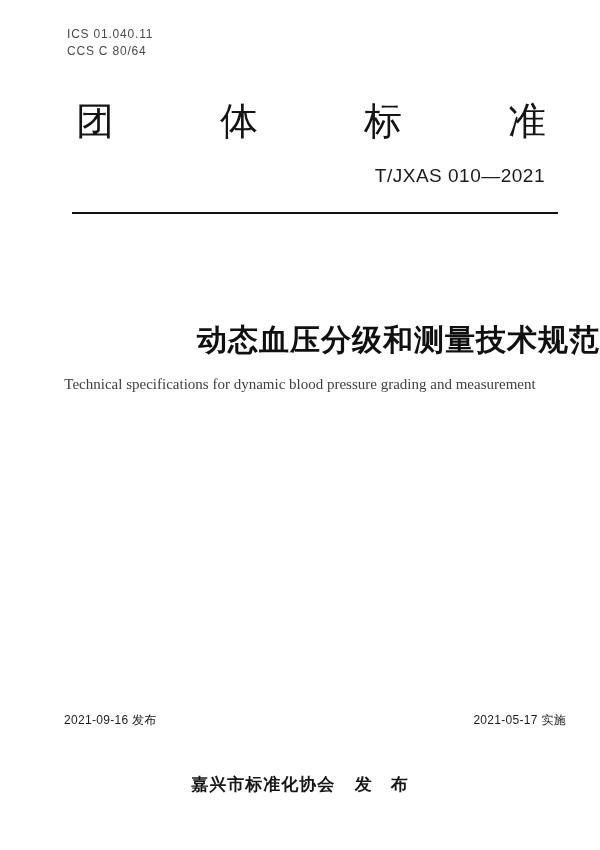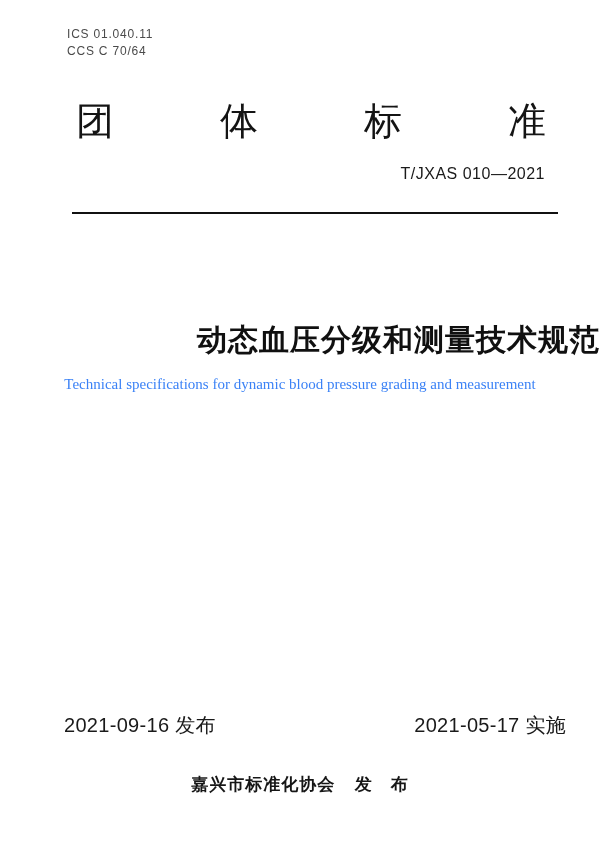--- a/index.html
+++ b/index.html
@@ -38,21 +38,21 @@
     line-height: 1;
     font-weight: 400;
     color: #141414;
     font-family: "Liberation Sans", sans-serif;
   }
   
   .standard-number {
     position: absolute;
     top: 165px;
     right: 55px;
-    font-size: 16px;
+    font-size: 19px;
     letter-spacing: 0.5px;
     color: #1a1a1a;
   }
   
   .header-rule {
     position: absolute;
     left: 72px;
     top: 212px;
     width: 486px;
     height: 2px;
@@ -73,32 +73,32 @@
   }
   
   .doc-title-en {
     position: absolute;
     left: 0;
     top: 376px;
     width: 100%;
     text-align: center;
     font-size: 15px;
     font-weight: 400;
-    color: #3b82f6;
+    color: #404040;
     font-family: "Liberation Serif", serif;
   }
   
   .dates-row {
     position: absolute;
     left: 64px;
     right: 34px;
     top: 712px;
     display: flex;
     justify-content: space-between;
-    font-size: 20px;
+    font-size: 12px;
     color: #1a1a1a;
     letter-spacing: 0.3px;
   }
   
   .publisher-row {
     position: absolute;
     left: 0;
     top: 773px;
     width: 100%;
     text-align: center;
@@ -111,21 +111,21 @@
     margin-left: 14px;
   }
 </style>
 </head>
 <body>
 
 <div class="page">
 
   <div class="ics-block">
     <div>ICS 01.040.11</div>
-    <div>CCS C 70/64</div>
+    <div>CCS C 80/64</div>
   </div>
 
   <div class="standard-type">
     <span>团</span>
     <span>体</span>
     <span>标</span>
     <span>准</span>
   </div>
 
   <div class="standard-number">T/JXAS 010—2021</div>

